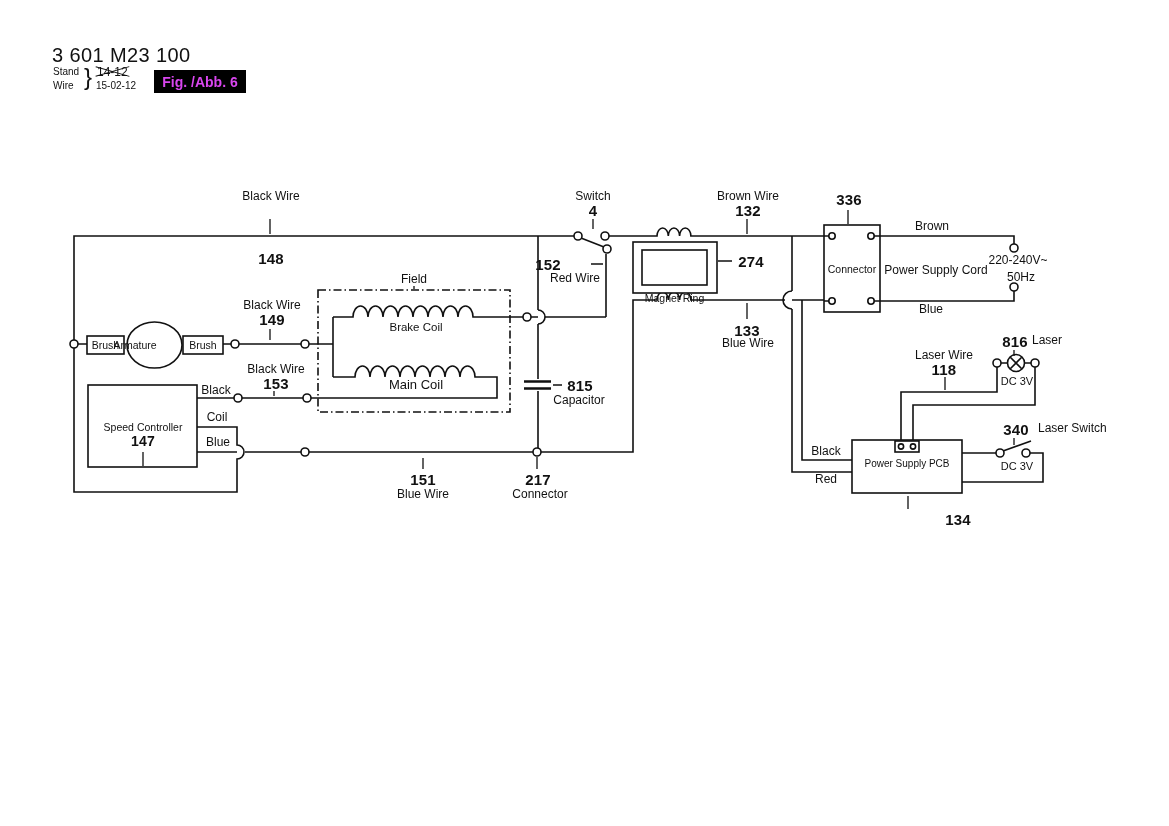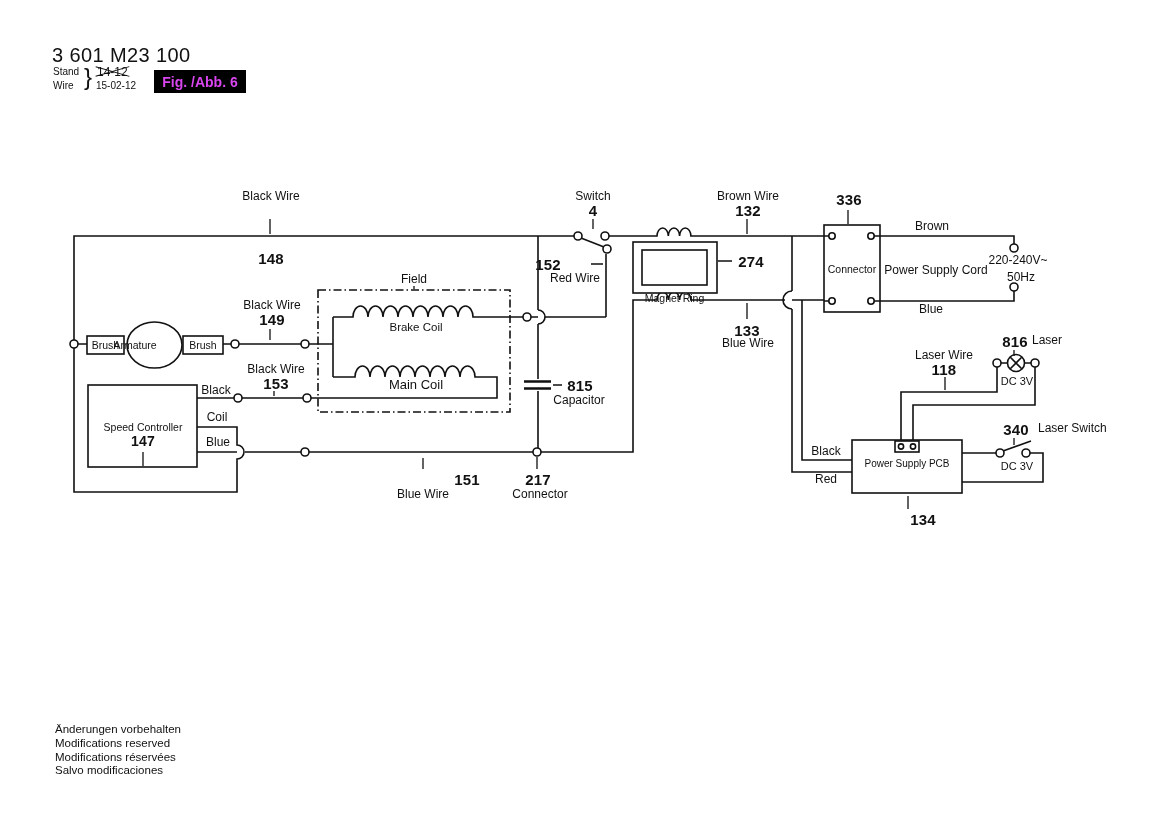--- a/index.html
+++ b/index.html
@@ -165,42 +165,36 @@
 
   <div class="t c sm" style="left:143px;top:421px;">Speed Controller</div>
   <div class="t c n" style="left:143px;top:433px;font-size:14px;">147</div>
   <div class="t c" style="left:216px;top:384px;">Black</div>
   <div class="t c" style="left:217px;top:411px;">Coil</div>
   <div class="t c" style="left:218px;top:436px;">Blue</div>
 
   <div class="boxtxt xs" style="left:642px;top:250px;width:65px;height:35px;margin-top:30px;">Magnet Ring</div>
   <div class="boxtxt xs" style="left:824px;top:225px;width:56px;height:87px;">Connector</div>
 
-  <div class="t c n" style="left:423px;top:471px;margin-left:44px;">151</div>
+  <div class="t c n" style="left:423px;top:471px;">151</div>
   <div class="t c" style="left:423px;top:488px;">Blue Wire</div>
   <div class="t c n" style="left:538px;top:471px;">217</div>
   <div class="t c" style="left:540px;top:488px;">Connector</div>
 
   <div class="t c n" style="left:580px;top:377px;">815</div>
   <div class="t c" style="left:579px;top:394px;">Capacitor</div>
 
   <div class="t c" style="left:944px;top:349px;">Laser Wire</div>
   <div class="t c n" style="left:944px;top:361px;">118</div>
   <div class="t c n" style="left:1015px;top:333px;">816</div>
   <div class="t" style="left:1032px;top:334px;">Laser</div>
   <div class="t c dc" style="left:1017px;top:375px;">DC 3V</div>
   <div class="t c n" style="left:1016px;top:421px;">340</div>
   <div class="t" style="left:1038px;top:422px;">Laser Switch</div>
   <div class="t c dc" style="left:1017px;top:460px;">DC 3V</div>
 
   <div class="t c" style="left:907px;top:458px;font-size:10px;">Power Supply PCB</div>
   <div class="t c" style="left:826px;top:445px;">Black</div>
   <div class="t c" style="left:826px;top:473px;">Red</div>
-  <div class="t c n" style="left:923px;top:511px;">134</div>
-
-  <div class="foot">
-    <div>Änderungen vorbehalten</div>
-    <div>Modifications reserved</div>
-    <div>Modifications réservées</div>
-    <div>Salvo modificaciones</div>
-  </div>
+  <div class="t c n" style="left:958px;top:511px;">134</div>
+
 
 </div>
 
 </body></html>

